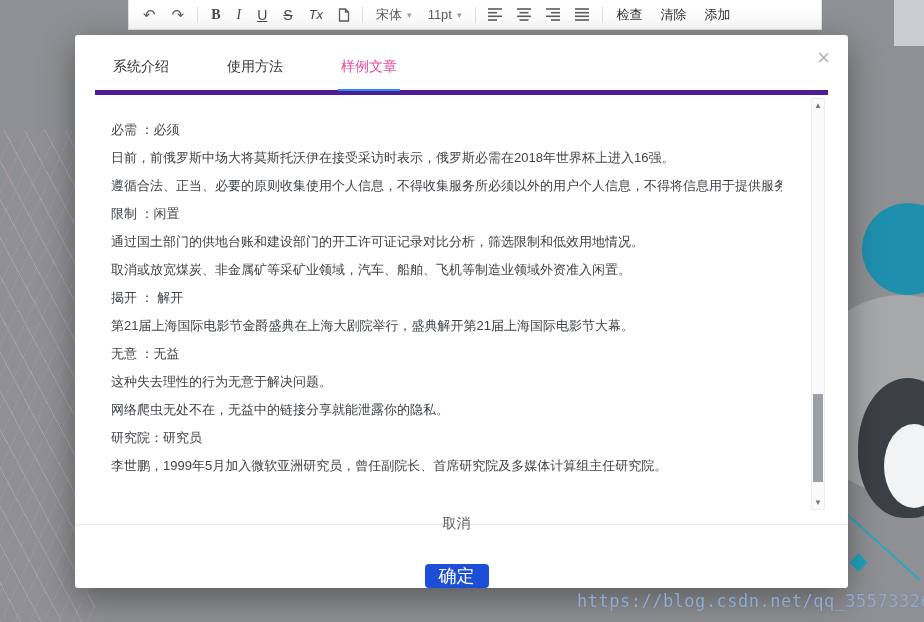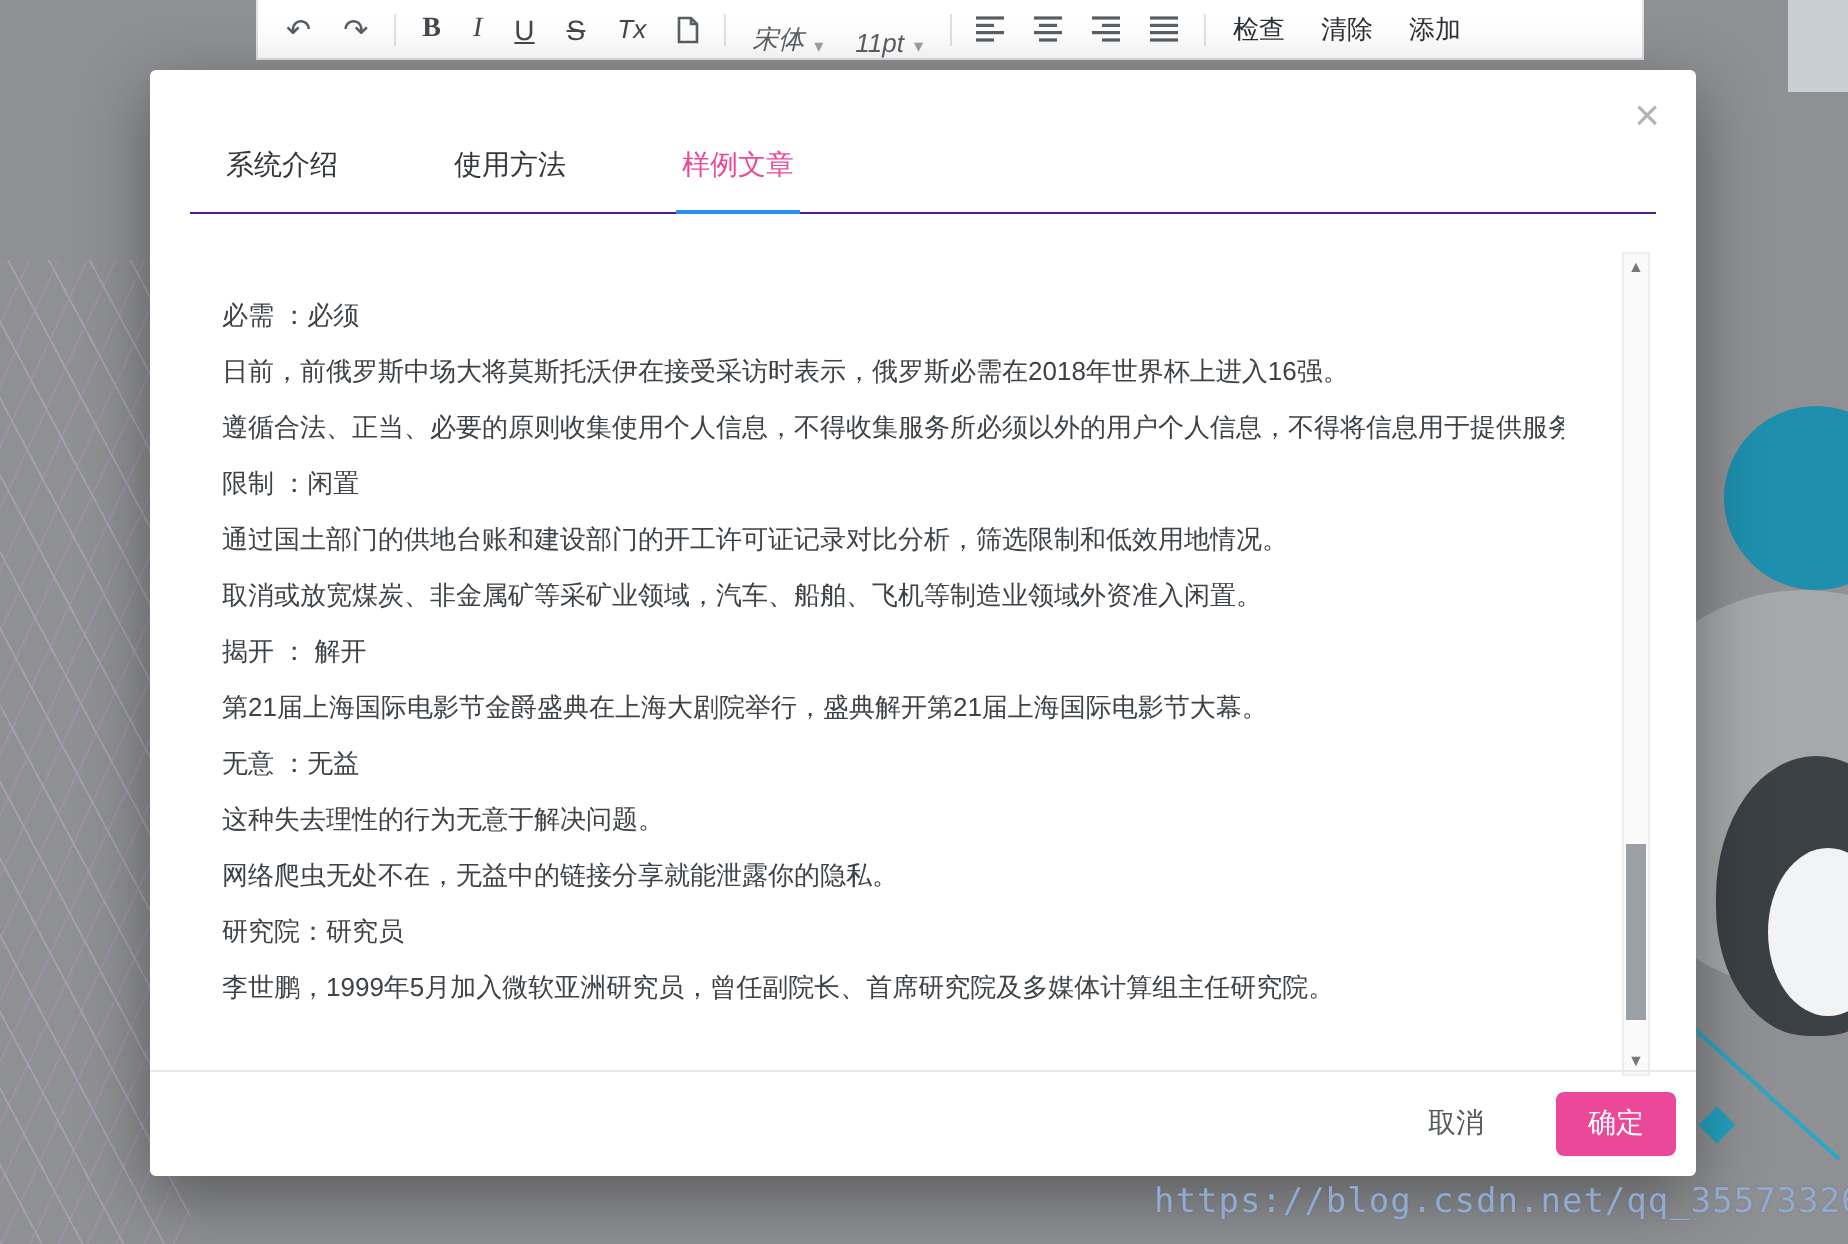--- a/index.html
+++ b/index.html
@@ -32,59 +32,59 @@
   }
   .tb{height:28px;display:flex;align-items:center;justify-content:center;
       padding:0 8px;font-size:14px;color:#45494d;cursor:pointer;white-space:nowrap;}
   .tb.glyph{font-size:15px;color:#5a5f63;}
   .tb.bold{font-weight:bold;font-family:"Liberation Serif",serif;}
   .tb.italic{font-style:italic;font-family:"Liberation Serif",serif;}
   .tb.underline{text-decoration:underline;}
   .tb.strike{text-decoration:line-through;}
   .tb.clearfmt{font-style:italic;font-size:13px;}
   .sep{width:1px;height:16px;background:#e1e1e1;margin:0 5px;flex:none;}
-  .dd{display:flex;align-items:flex-end;gap:5px;color:#5d6165;font-size:13px;font-style:italic;}
+  .dd{display:flex;align-items:center;gap:5px;color:#5d6165;font-size:13px;}
   .caret{font-size:9px;color:#9aa0a5;}
   .tb-text{font-size:13px;color:#2f3337;padding:0 9px;}
   .align-icon{display:flex;align-items:center;justify-content:center;padding:0 7px;height:28px;cursor:pointer;}
   .doc-icon{display:flex;align-items:center;justify-content:center;padding:0 7px;height:28px;cursor:pointer;}
 
   
   .modal{
     position:absolute;left:75px;top:35px;width:773px;height:553px;
     background:#fff;border-radius:3px;box-shadow:0 10px 34px rgba(0,0,0,.38);
   }
   .close{position:absolute;top:12px;right:18px;font-size:22px;color:#b0b4b8;line-height:1;cursor:pointer;}
-  .tabs-wrap{margin:16px 20px;padding:23px 0 0 15px;border-bottom:1px solid #4c1d95;display:flex;gap:52px;}
+  .tabs-wrap{margin:0 20px;padding:23px 0 0 15px;border-bottom:5px solid #4c1d95;display:flex;gap:52px;}
   .tab{font-size:14px;color:#33373b;padding:0 3px 13px 3px;cursor:pointer;}
   .tab.active{color:#ec4899;border-bottom:2px solid #2d8cf0;margin-bottom:-1px;}
 
   .content{
     position:relative;margin:0 20px;height:420px;box-sizing:border-box;
     padding:21px 46px 0 16px;font-size:13px;color:#3f4347;overflow:hidden;
   }
   .content p{margin:0;height:28px;line-height:28px;white-space:nowrap;overflow:hidden;}
 
   .scrollbar{
     position:absolute;top:3px;right:3px;width:14px;height:412px;box-sizing:border-box;
     background:#fafafa;border:1px solid #ececec;
   }
   .sb-arrow{height:13px;display:flex;align-items:center;justify-content:center;
             font-size:8px;color:#76797c;cursor:pointer;user-select:none;}
   .sb-arrow.down{position:absolute;bottom:0;left:0;right:0;}
   .sb-thumb{position:absolute;left:1px;right:1px;top:295px;height:88px;background:#9aa0a6;cursor:pointer;}
 
   .footer{
-    position:absolute;left:0;bottom:0;width:100%;height:53px;box-sizing:border-box;
+    position:absolute;left:0;bottom:0;width:100%;height:64px;box-sizing:border-box;
     border-top:1px solid #e8e8e8;display:flex;align-items:center;justify-content:flex-end;
-    gap:30px;padding-right:10px;
+    gap:30px;padding-right:10px;flex-direction:column;
   }
   .btn-cancel{font-size:14px;color:#555a5e;cursor:pointer;background:none;border:none;
               font-family:"Liberation Sans",sans-serif;}
-  .btn-ok{min-width:60px;height:32px;background:#ec4899;color:#fff;font-size:14px;border:none;
+  .btn-ok{min-width:60px;height:32px;background:#1d4ed8;color:#fff;font-size:18px;border:none;
           border-radius:4px;display:flex;align-items:center;justify-content:center;
           padding:0 14px;cursor:pointer;font-family:"Liberation Sans",sans-serif;}
 
   .watermark{
     position:absolute;left:577px;top:591px;
     font-family:"DejaVu Sans Mono","Liberation Mono",monospace;
     font-size:17px;color:#93aacb;letter-spacing:.5px;
     text-shadow:0 0 1px rgba(70,100,150,.55);
   }
 </style>

